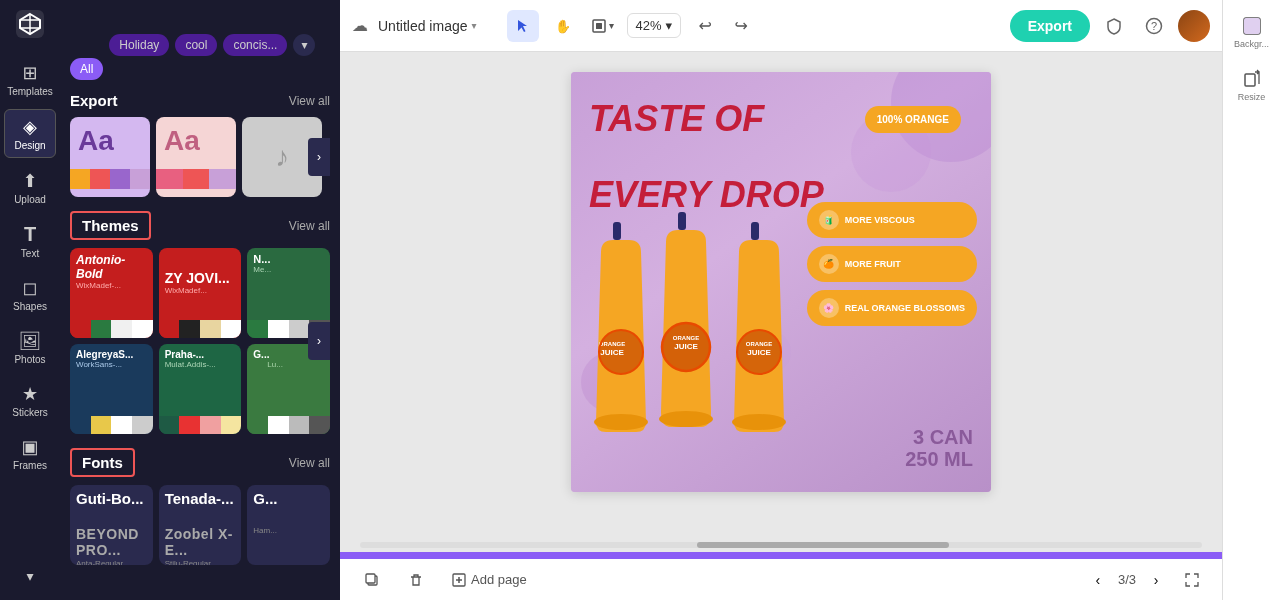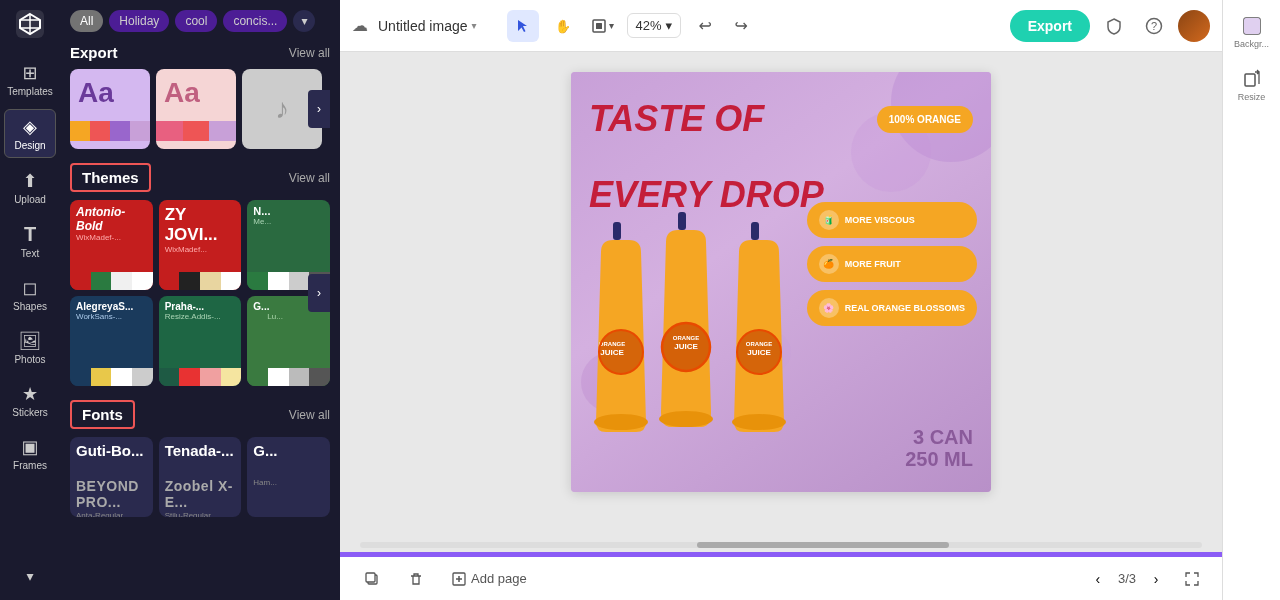--- a/index.html
+++ b/index.html
@@ -51,21 +51,21 @@
     .filter-tags { display: flex; gap: 6px; margin-bottom: 12px; align-items: center; flex-wrap: nowrap; overflow: hidden; }
     .filter-tag {
       padding: 4px 10px;
       border-radius: 15px;
       font-size: 12px;
       font-weight: 500;
       cursor: pointer;
       border: none;
       flex-shrink: 0;
     }
-    .filter-tag.active { background: #737373; color: #fff; }
+    .filter-tag.active { background: #8b5cf6; color: #fff; margin-top: 48px; }
     .filter-tag.inactive { background: #4c1d95; color: #ccc; }
     .filter-dropdown {
       background: #2a2a4e;
       color: #ccc;
       border: none;
       border-radius: 15px;
       padding: 4px 8px;
       font-size: 12px;
       cursor: pointer;
       display: flex;
@@ -369,21 +369,21 @@
       color: #c41e3a;
       line-height: 1.05;
       text-transform: uppercase;
       font-style: italic;
     }
 
     
     .orange-badge {
       position: absolute;
       top: 34px;
-      right: 18px;
+      right: 30px;
       background: #f5a623;
       color: #fff;
       font-size: 10px;
       font-weight: 800;
       padding: 8px 12px;
       border-radius: 20px;
       text-align: center;
     }
 
     
@@ -437,21 +437,21 @@
       color: #8a5a9a;
       font-size: 20px;
       font-weight: 700;
       line-height: 1.1;
     }
 
     
     .bottom-toolbar {
       height: 48px;
       background: #fff;
-      border-top: 5px solid #8b5cf6;
+      border-top: 7px solid #8b5cf6;
       display: flex;
       align-items: center;
       padding: 0 16px;
       gap: 12px;
       flex-shrink: 0;
     }
     .bottom-btn {
       display: flex;
       align-items: center;
       gap: 5px;
@@ -624,21 +624,21 @@
       <div class="theme-card-sub" style="color:#ffaaaa; font-size:8px; padding:0 6px;">WixMadef-...</div>
       <div class="tc-row">
         <div class="tc-swatch" style="background:#c41e1e;"></div>
         <div class="tc-swatch" style="background:#2a7a40;"></div>
         <div class="tc-swatch" style="background:#f0f0f0;"></div>
         <div class="tc-swatch" style="background:#fff;"></div>
       </div>
     </div>
 
     <div class="theme-card" style="background:#c41e1e; position:relative; height:90px;">
-      <div style="color:#fff; font-size:17px; font-weight:800; padding:5px 6px 0;">ZY JOVI...</div>
+      <div style="color:#fff; font-size:14px; font-weight:800; padding:22px 6px 0;">ZY JOVI...</div>
       <div style="color:#ffaaaa; font-size:8px; padding:0 6px;">WixMadef...</div>
       <div class="tc-row">
         <div class="tc-swatch" style="background:#c41e1e;"></div>
         <div class="tc-swatch" style="background:#222;"></div>
         <div class="tc-swatch" style="background:#e8d5a0;"></div>
         <div class="tc-swatch" style="background:#fff;"></div>
       </div>
     </div>
 
     <div class="theme-card" style="background:#2a6a40; position:relative; height:90px;">
@@ -658,21 +658,21 @@
       <div class="tc-row">
         <div class="tc-swatch" style="background:#1a3a5c;"></div>
         <div class="tc-swatch" style="background:#e8c84a;"></div>
         <div class="tc-swatch" style="background:#fff;"></div>
         <div class="tc-swatch" style="background:#ccc;"></div>
       </div>
     </div>
 
     <div class="theme-card" style="background:#1e6644; position:relative; height:90px;">
       <div style="color:#fff; font-size:10px; font-weight:800; padding:5px 6px 0;">Praha-...</div>
-      <div style="color:#aad4b4; font-size:8px; padding:0 6px;">Resize.Addis-...</div>
+      <div style="color:#aad4b4; font-size:8px; padding:0 6px;">Mulat.Addis-...</div>
       <div class="tc-row">
         <div class="tc-swatch" style="background:#1e5a44;"></div>
         <div class="tc-swatch" style="background:#e83232;"></div>
         <div class="tc-swatch" style="background:#f0a0a0;"></div>
         <div class="tc-swatch" style="background:#f5e5a0;"></div>
       </div>
     </div>
 
     <div class="theme-card" style="background:#3a7a40; position:relative; height:90px;">
       <div style="color:#fff; font-size:10px; font-weight:800; padding:5px 6px 0;">G...</div>

